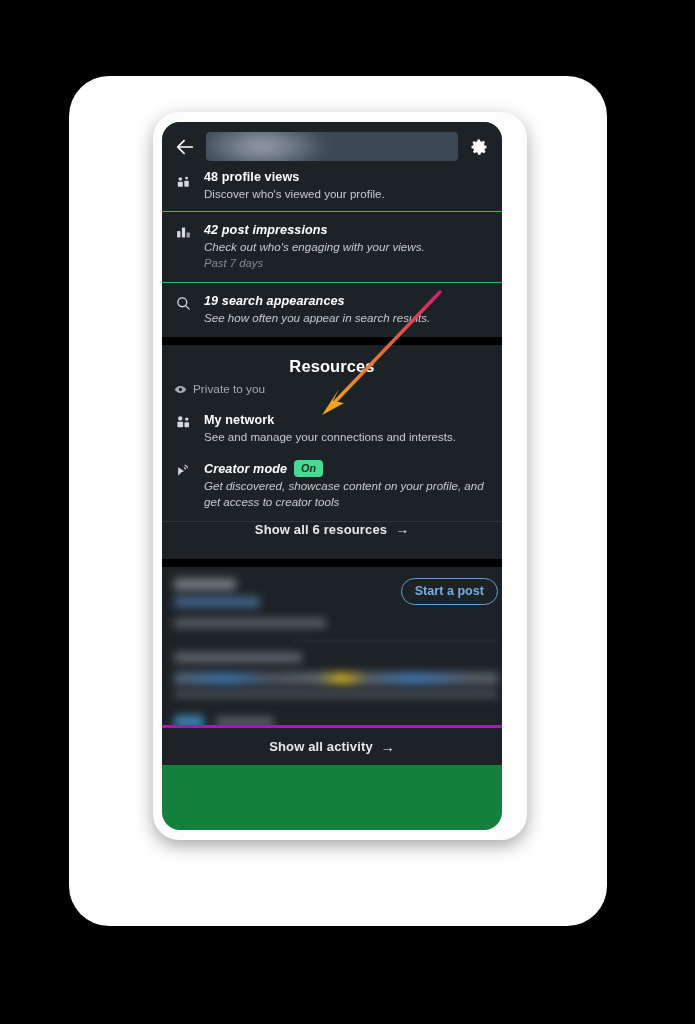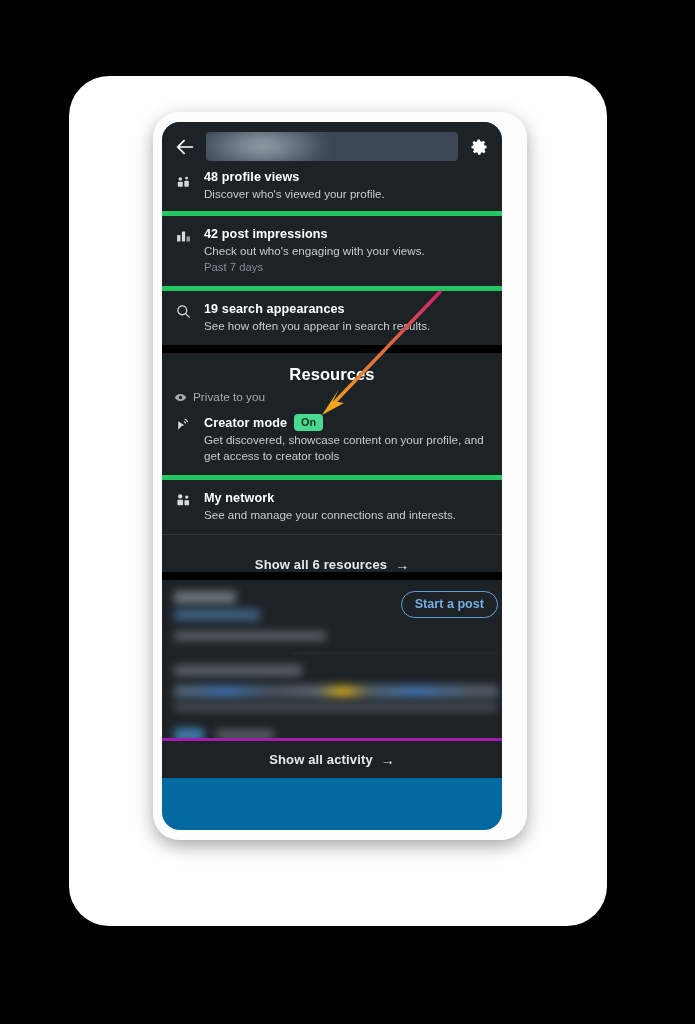--- a/index.html
+++ b/index.html
@@ -46,21 +46,21 @@
     box-shadow: 0 6px 18px rgba(0,0,0,0.35);
   }
 
   
   #screen {
     position: absolute;
     left: 162px;
     top: 122px;
     width: 340px;
     height: 708px;
-    background: #0369a1;
+    background: #15803d;
     border-radius: 18px;
     overflow: hidden;
   }
 
   
   .header {
     position: relative;
     height: 49px;
     background: #1d2226;
     display: flex;
@@ -106,21 +106,21 @@
   .gap { height: 8px; background: #000000; }
 
   
   .row {
     display: flex;
     padding: 10px 12px 11px 12px;
     gap: 11px;
     align-items: flex-start;
     cursor: pointer;
   }
-  .row + .row { border-top: 5px solid #22c55e; }
+  .row + .row { border-top: 1px solid #22c55e; font-style: italic; }
   .row-icon {
     width: 19px;
     flex: 0 0 19px;
     display: flex;
     justify-content: center;
     padding-top: 2px;
   }
   .row-body { flex: 1 1 auto; min-width: 0; }
   .row-title {
     font-size: 12.6px;
@@ -184,21 +184,21 @@
     border-radius: 4px;
     padding: 1px 7px 2px 7px;
     line-height: 14px;
   }
 
   
   .show-all {
     border-top: 1px solid #2f373d;
     height: 38px;
     display: flex;
-    align-items: flex-end;
+    align-items: flex-start;
     justify-content: center;
     gap: 8px;
     cursor: pointer;
   }
   .show-all-text {
     font-size: 13px;
     font-weight: 600;
     color: #e6e9ec;
     letter-spacing: 0.15px;
   }
@@ -360,49 +360,49 @@
           <span>
             <svg width="13" height="13" viewBox="0 0 24 24" aria-hidden="true">
               <path d="M12 5.5C6.8 5.5 2.7 9.4 1.4 12c1.3 2.6 5.4 6.5 10.6 6.5S21.3 14.6 22.6 12C21.3 9.4 17.2 5.5 12 5.5z" fill="#a3abb2"></path>
               <circle cx="12" cy="12" r="3.1" fill="#1d2226"></circle>
             </svg>
           </span>
           <span class="res-private-text">Private to you</span>
         </div>
       </div>
 
-      <div class="row" style="border-top:none;padding-top:4px;">
-        <div class="row-icon">
-          <svg width="17" height="17" viewBox="0 0 24 24" aria-hidden="true">
-            <path d="M4.5 19.5L4.5 7.5 13 13.2 9.4 14.2z" fill="#d7dbdf"></path>
-            <path d="M14.2 4.6a7.4 7.4 0 013.3 3.3" fill="none" stroke="#d7dbdf" stroke-width="1.7" stroke-linecap="round"></path>
-            <path d="M13.1 8.1a3.7 3.7 0 011.7 1.7" fill="none" stroke="#d7dbdf" stroke-width="1.7" stroke-linecap="round"></path>
-          </svg>
-        </div>
-        <div class="row-body">
-          <div class="title-line">
-            <span class="row-title">Creator mode</span>
-            <span class="badge-on">On</span>
-          </div>
-          <div class="row-sub">Get discovered, showcase content on your profile, and get access to creator tools</div>
-        </div>
-      </div>
-
       <div class="row">
         <div class="row-icon">
           <svg width="17" height="17" viewBox="0 0 24 24" aria-hidden="true">
             <circle cx="7.4" cy="6.2" r="3.1" fill="#d7dbdf"></circle>
             <rect x="3.4" y="11" width="8" height="7.6" rx="1.1" fill="#d7dbdf"></rect>
             <circle cx="16.6" cy="7.2" r="2.4" fill="#d7dbdf"></circle>
             <rect x="13.4" y="11.6" width="6.4" height="7" rx="1" fill="#d7dbdf"></rect>
           </svg>
         </div>
         <div class="row-body">
           <div class="row-title">My network</div>
           <div class="row-sub">See and manage your connections and interests.</div>
+        </div>
+      </div>
+
+      <div class="row" style="border-top:none;padding-top:4px;">
+        <div class="row-icon">
+          <svg width="17" height="17" viewBox="0 0 24 24" aria-hidden="true">
+            <path d="M4.5 19.5L4.5 7.5 13 13.2 9.4 14.2z" fill="#d7dbdf"></path>
+            <path d="M14.2 4.6a7.4 7.4 0 013.3 3.3" fill="none" stroke="#d7dbdf" stroke-width="1.7" stroke-linecap="round"></path>
+            <path d="M13.1 8.1a3.7 3.7 0 011.7 1.7" fill="none" stroke="#d7dbdf" stroke-width="1.7" stroke-linecap="round"></path>
+          </svg>
+        </div>
+        <div class="row-body">
+          <div class="title-line">
+            <span class="row-title">Creator mode</span>
+            <span class="badge-on">On</span>
+          </div>
+          <div class="row-sub">Get discovered, showcase content on your profile, and get access to creator tools</div>
         </div>
       </div>
 
       <div class="show-all">
         <span class="show-all-text">Show all 6 resources</span>
         <span class="show-all-arrow">→</span>
       </div>
     </div>
 
     <div class="gap"></div>

